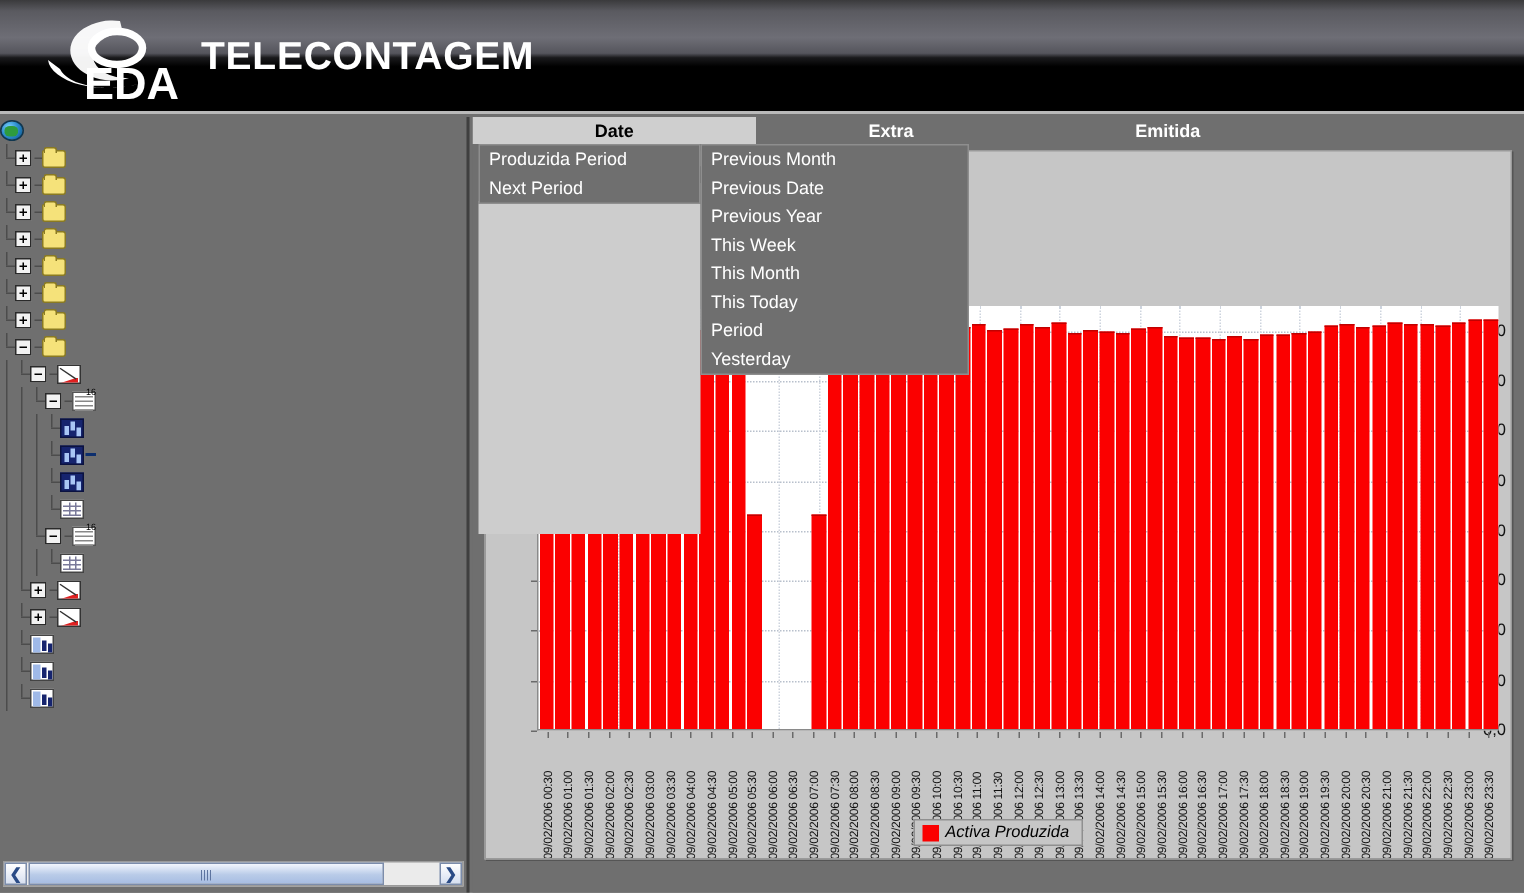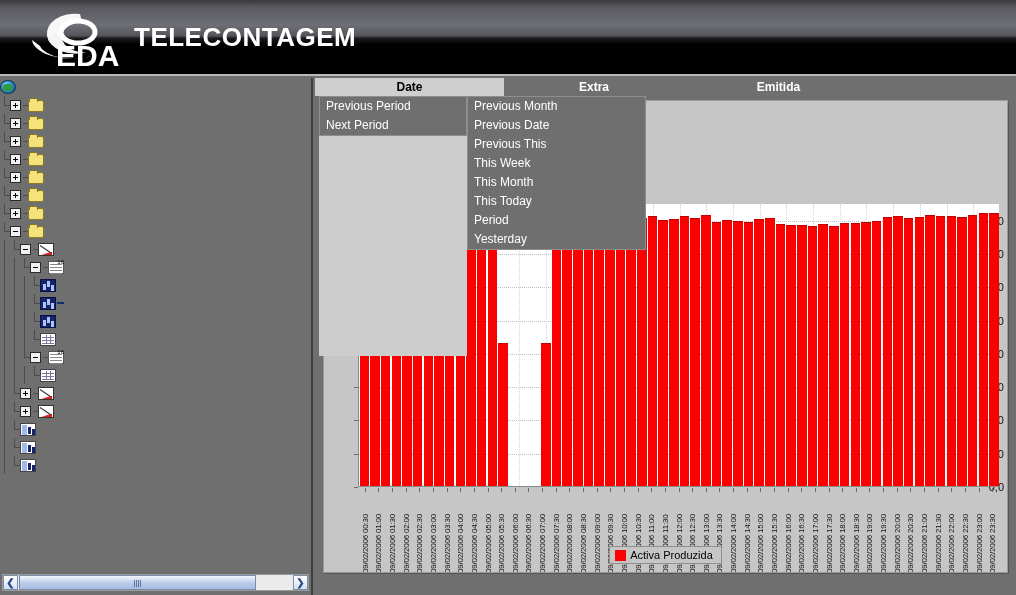--- a/index.html
+++ b/index.html
@@ -279,21 +279,21 @@
   #legend {
     position:absolute; left:0; right:0; bottom:8px;
     display:flex; justify-content:center;
   }
   #legend-box {
     display:flex; align-items:center; gap:4px;
     padding:2px 8px 2px 5px;
     background:#c6c6c6; border:1px solid #8f8f8f;
   }
   #legend-swatch { width:11px; height:11px; background:#fb0000; }
-  #legend-label { font-size:11px; color:#000; }
+  #legend-label { font-size:11px; color:#000;font-style:italic; }
 </style>
 </head>
 <body>
 
 <div id="header">
   <div id="brand-title">TELECONTAGEM</div>
   <div id="logo-mark">
     <svg width="120" height="68" viewBox="0 0 120 68">
       <path d="M62 10 a28 20 0 1 0 6 38 a22 15 0 1 1 -4 -30 z" fill="#ffffff" opacity="0.95"></path>
       <ellipse cx="60" cy="28" rx="17" ry="11" fill="none" stroke="#ffffff" stroke-width="5"></ellipse>
@@ -707,26 +707,26 @@
   </div>
 
   <div id="menubar">
     <div class="menu-tab active" id="tab-date">Date</div>
     <div class="menu-tab" id="tab-extra">Extra</div>
     <div class="menu-tab" id="tab-logout">Emitida</div>
   </div>
 
   <div id="nav-filler"></div>
   <div class="dropdown" id="menu-navigation">
-      <div class="menu-item">Previous Period</div>
+      <div class="menu-item">Produzida Period</div>
       <div class="menu-item">Next Period</div>
     </div>
   <div class="dropdown" id="menu-date">
       <div class="menu-item">Previous Month</div>
       <div class="menu-item">Previous Date</div>
-      <div class="menu-item">Previous This</div>
+      <div class="menu-item">Previous Year</div>
       <div class="menu-item">This Week</div>
       <div class="menu-item">This Month</div>
       <div class="menu-item">This Today</div>
       <div class="menu-item">Period</div>
       <div class="menu-item">Yesterday</div>
     </div>
 </div>
 
 </body></html>

